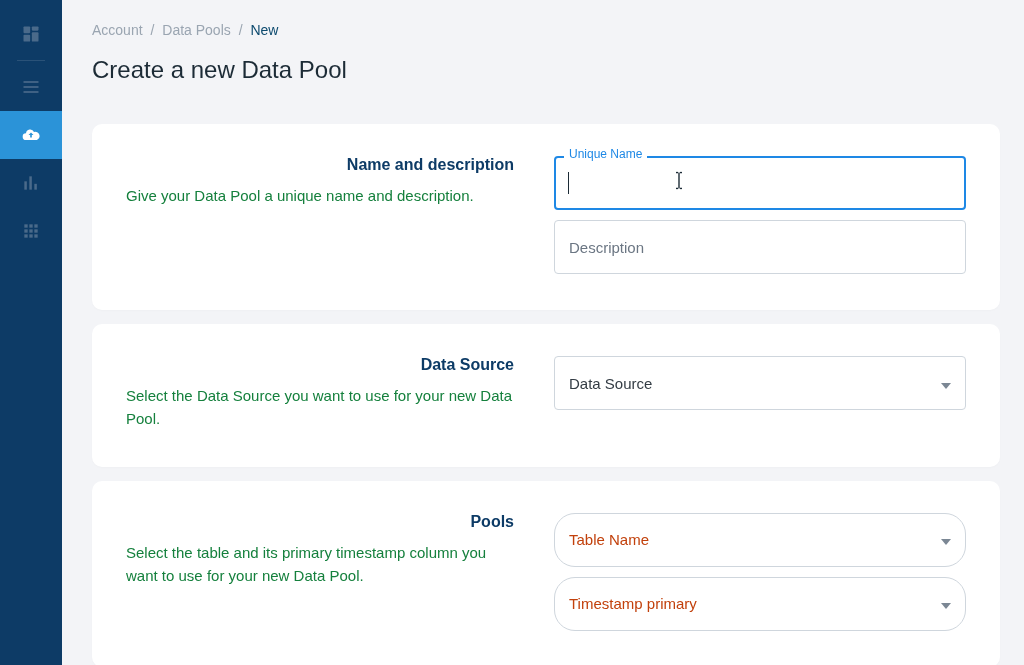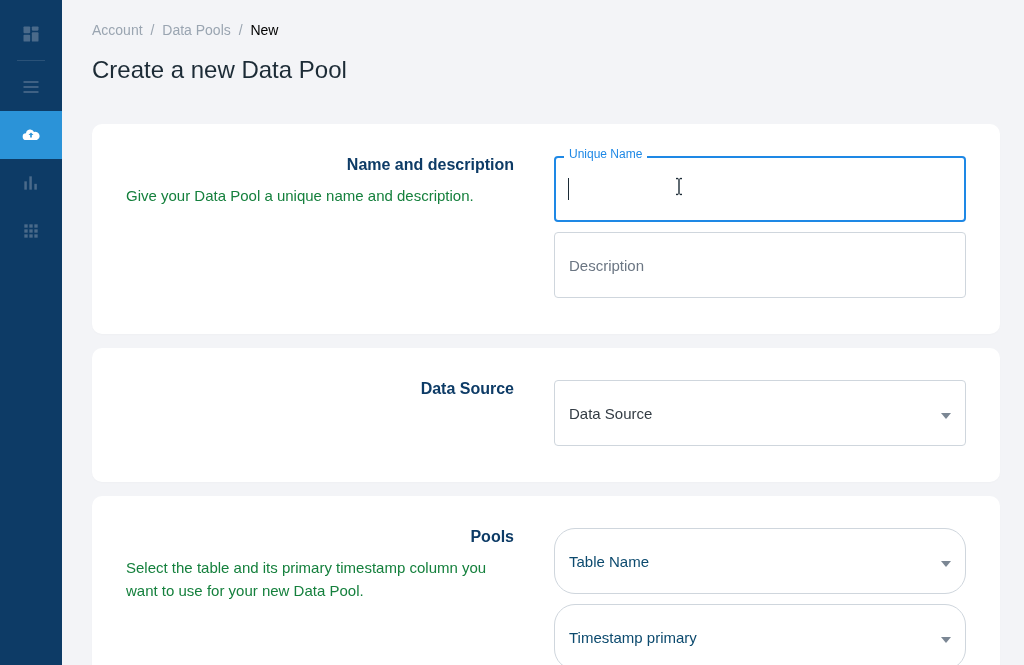--- a/index.html
+++ b/index.html
@@ -44,21 +44,21 @@
     padding: 22px 24px 0 30px;
     height: 100%;
     overflow: hidden;
   }
   .breadcrumb {
     font-size: 14px;
     color: #9aa5b1;
     margin-bottom: 18px;
   }
   .breadcrumb .sep { margin: 0 4px; color: #9aa5b1; }
-  .breadcrumb .current { color: #000000; }
+  .breadcrumb .current { color: #0c4a6e; }
   .page-title {
     font-size: 24px;
     font-weight: 500;
     color: #1c2b36;
     margin-bottom: 40px;
   }
 
   .card {
     background: #ffffff;
     border-radius: 10px;
@@ -80,21 +80,21 @@
   .section-desc {
     font-size: 15px;
     color: #15803d;
     line-height: 1.55;
   }
 
   
   .field-wrap { position: relative; width: 100%; }
   .text-field, .select-field {
     width: 100%;
-    height: 66px;
+    height: 54px;
     border: 1px solid #cfd6dd;
     border-radius: 4px;
     padding: 0 14px;
     font-size: 15px;
     color: #2d3a45;
     background: #fff;
     outline: none;
     display: flex;
     align-items: center;
   }
@@ -110,21 +110,21 @@
     background: #fff;
     padding: 0 5px;
     font-size: 12px;
     color: #1e88e5;
   }
   .select-field {
     cursor: pointer;
     justify-content: space-between;
     color: #333c44;
   }
-  .select-field.placeholder-style { color: #0c4a6e; border-radius: 21px; }
+  .select-field.placeholder-style { color: #c2410c; border-radius: 21px; }
   .chev { color: #7b8794; }
   .cursor-caret {
     position: absolute;
     left: 14px; top: 50%;
     width: 1px; height: 22px;
     background: #1c2b36;
     transform: translateY(-50%);
   }
   .ibeam {
     position: absolute;
@@ -213,20 +213,21 @@
       </div>
       <div class="field-wrap">
         <input type="text" class="text-field" placeholder="Description" style="">
       </div>
     </div>
   </div>
 
   <div class="card">
     <div class="card-left">
       <div class="section-title">Data Source</div>
+      <div class="section-desc">Select the Data Source you want to use for your new Data Pool.</div>
     </div>
     <div class="card-right">
       <div class="select-field">
         <span>Data Source</span>
         <span class="chev">
           <svg width="10" height="6" viewBox="0 0 10 6" fill="currentColor">
               <path d="M0 0l5 6 5-6z"></path>
             </svg>
         </span>
       </div>

